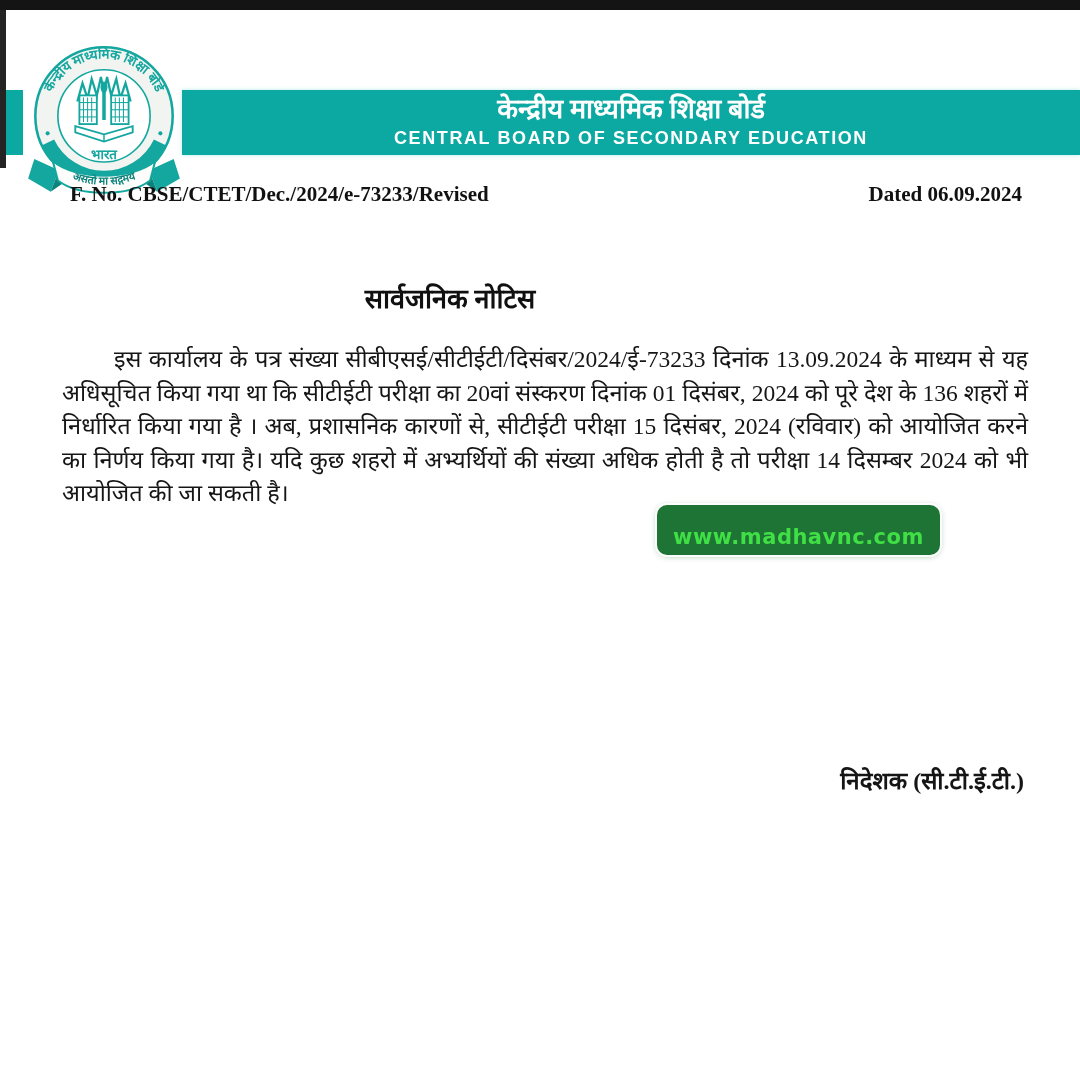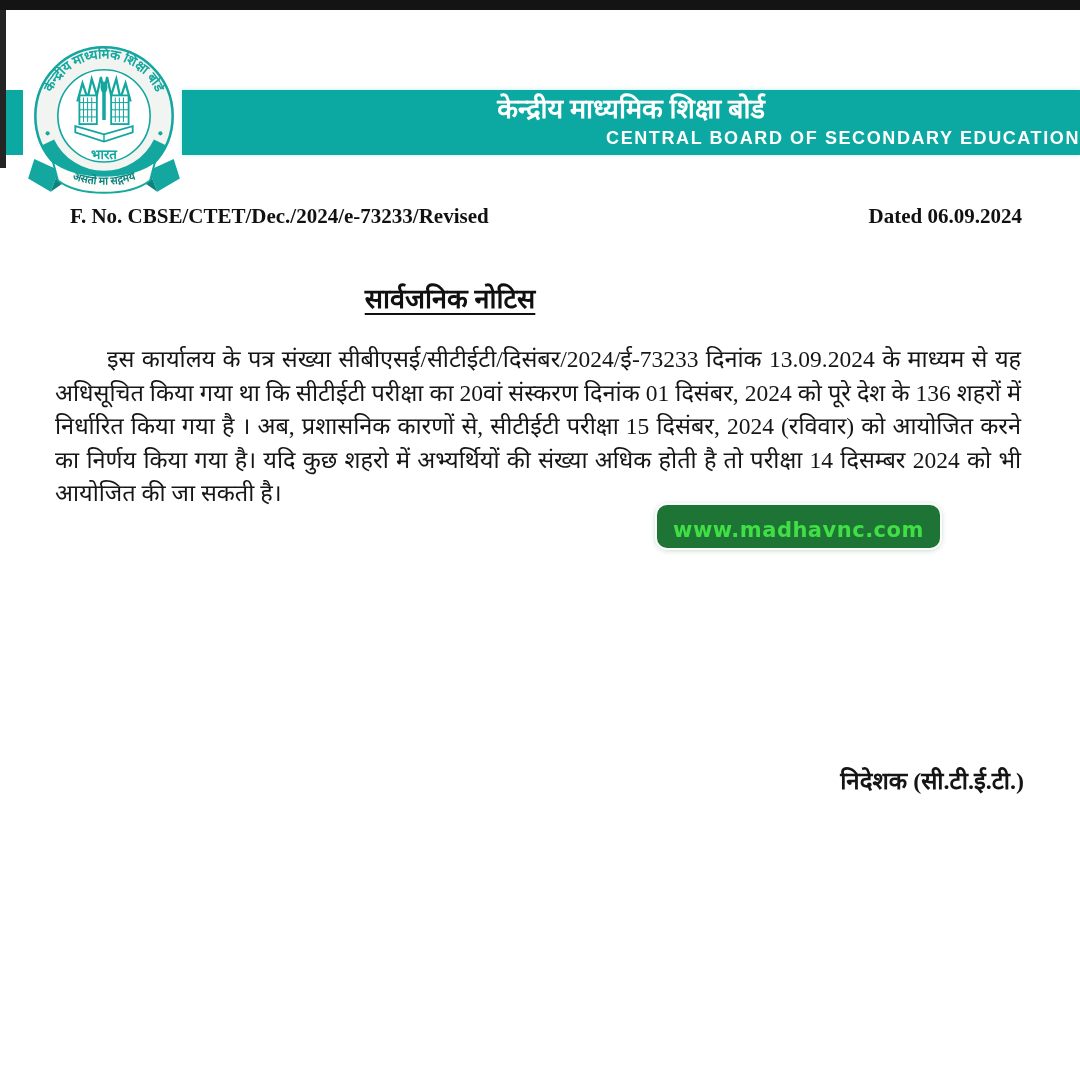--- a/index.html
+++ b/index.html
@@ -28,47 +28,46 @@
     box-shadow:0 0 4px rgba(160,230,225,.8);
   }
   .banner-hindi {
     font-family:"Liberation Serif", serif;
     font-size:27px; font-weight:700; line-height:1.1;
   }
   .banner-english {
     font-family:"Liberation Sans", sans-serif;
     font-size:18px; font-weight:700; letter-spacing:1.6px; line-height:1.2;
     margin-top:3px;
-    text-align:right;
   }
   .logo-wrap { position:absolute; top:38px; left:26px; width:156px; height:164px; }
   .ref-row {
-    position:absolute; top:204px; left:70px; right:58px;
+    position:absolute; top:182px; left:70px; right:58px;
     display:flex; justify-content:space-between;
     font-weight:700; font-size:21px; color:#111;
   }
   .notice-title {
     position:absolute; top:279px; left:0; width:900px;
     text-align:center; font-size:27px; font-weight:700;
-    text-decoration:underline; text-underline-offset:5px;
+    text-underline-offset:5px;
     color:#101010;
   }
   .body-para {
-    position:absolute; left:55px; width:966px;
+    position:absolute; left:62px; width:966px;
     font-size:23.5px; line-height:33.5px; text-align:justify;
     color:#151515; font-weight:500;
   }
   .para1 { top:343px; text-indent:52px; }
   .para2 { top:543px; text-indent:52px; }
   .body-para b { font-weight:700; }
   .watermark {
     position:absolute; top:505px; left:657px; z-index:5;
     background:#1e7434; color:#3fdf45;
     font-family:"DejaVu Sans", sans-serif; font-weight:700; font-size:21px;
-    padding:13px 16px 6px 16px; border-radius:10px;
+    padding:20px 16px 6px 16px; border-radius:10px;
     box-shadow:0 0 0 2px rgba(255,255,255,.9), 0 1px 6px rgba(30,116,52,.45);
     letter-spacing:.5px;
   }
   .signature {
     position:absolute; top:763px; right:56px;
     font-size:24px; font-weight:700; color:#151515;
   }
   .hi { font-family:"Liberation Serif", serif; }
 </style>
 </head>

